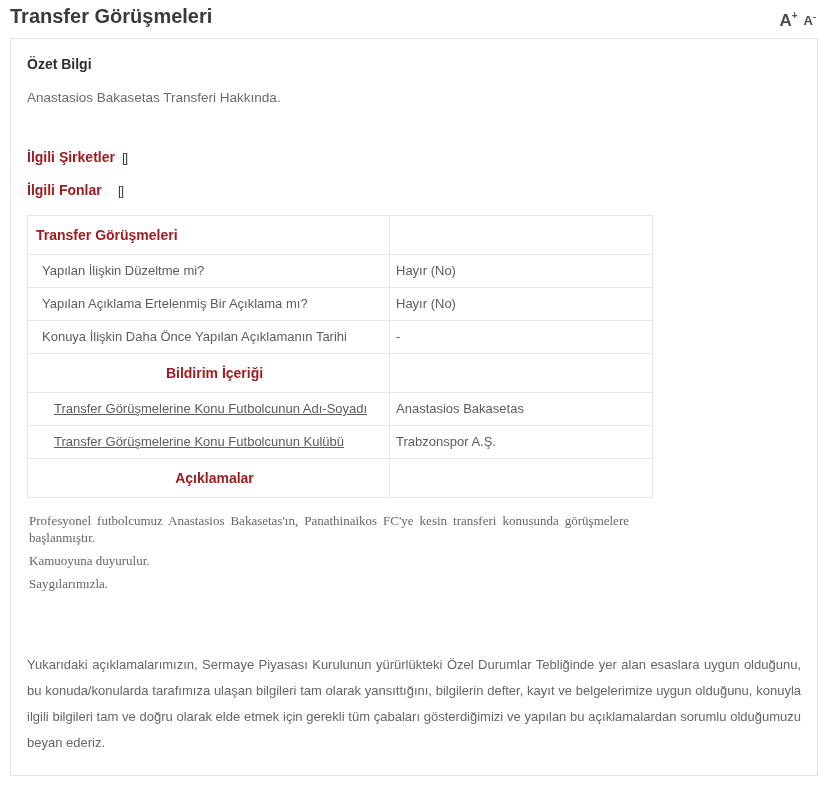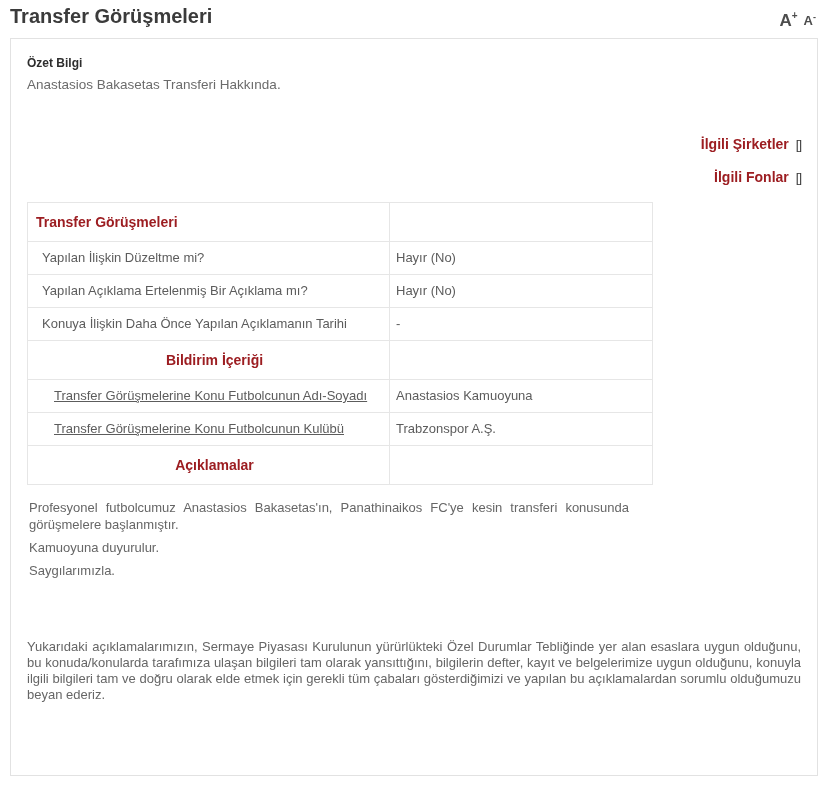--- a/index.html
+++ b/index.html
@@ -44,31 +44,31 @@
   .card {
     margin: 0 10px;
     border: 1px solid #e2e2e2;
     padding: 17px 16px 18px 16px;
     height: 738px;
     overflow: hidden;
     background: #ffffff;
   }
 
   .summary-title {
-    font-size: 12px;
+    font-size: 14px;
     font-weight: bold;
     color: #2e2e2e;
-    margin-bottom: 7px;
+    margin-bottom: 18px;
   }
   .summary-text {
     font-size: 13.5px;
     color: #6b6b6b;
   }
 
-  .related { margin-top: 44px; text-align: right; }
+  .related { margin-top: 44px; }
   .related-row { margin-bottom: 18px; font-size: 14px; height: 15px; }
   .related-label {
     color: #9c1d21;
     font-weight: bold;
     display: inline-block;
     min-width: 84px;
     cursor: pointer;
   }
   .related-bracket {
     color: #3d3d3d;
@@ -110,30 +110,31 @@
   .explanation {
     width: 602px;
     margin-top: 14px;
     font-size: 13px;
     color: #666666;
   }
   .explanation p {
     margin: 8px 0 6px 2px;
     text-align: justify;
     line-height: 17px;
+    font-family: Liberation Serif, serif;
   }
   .explanation p + p { margin-top: 5px; }
 
   
   .disclaimer {
     margin-top: 60px;
     font-size: 13px;
     color: #666666;
     text-align: justify;
-    line-height: 16px;
+    line-height: 26px;
   }
 </style>
 </head>
 <body>
 
 <div class="page">
 
   <div class="top-bar">
     <h1 class="page-title">Transfer Görüşmeleri</h1>
     <div class="font-controls">
@@ -175,21 +176,21 @@
         <tr class="lvl1">
           <td class="c1">Konuya İlişkin Daha Önce Yapılan Açıklamanın Tarihi</td>
           <td class="c2">-</td>
         </tr>
         <tr class="section lvl1h">
           <td class="c1">Bildirim İçeriği</td>
           <td class="c2"></td>
         </tr>
         <tr class="lvl2">
           <td class="c1">Transfer Görüşmelerine Konu Futbolcunun Adı-Soyadı</td>
-          <td class="c2">Anastasios Kamuoyuna</td>
+          <td class="c2">Anastasios Bakasetas</td>
         </tr>
         <tr class="lvl2">
           <td class="c1">Transfer Görüşmelerine Konu Futbolcunun Kulübü</td>
           <td class="c2">Trabzonspor A.Ş.</td>
         </tr>
         <tr class="section lvl1h">
           <td class="c1">Açıklamalar</td>
           <td class="c2"></td>
         </tr>
       </tbody>

